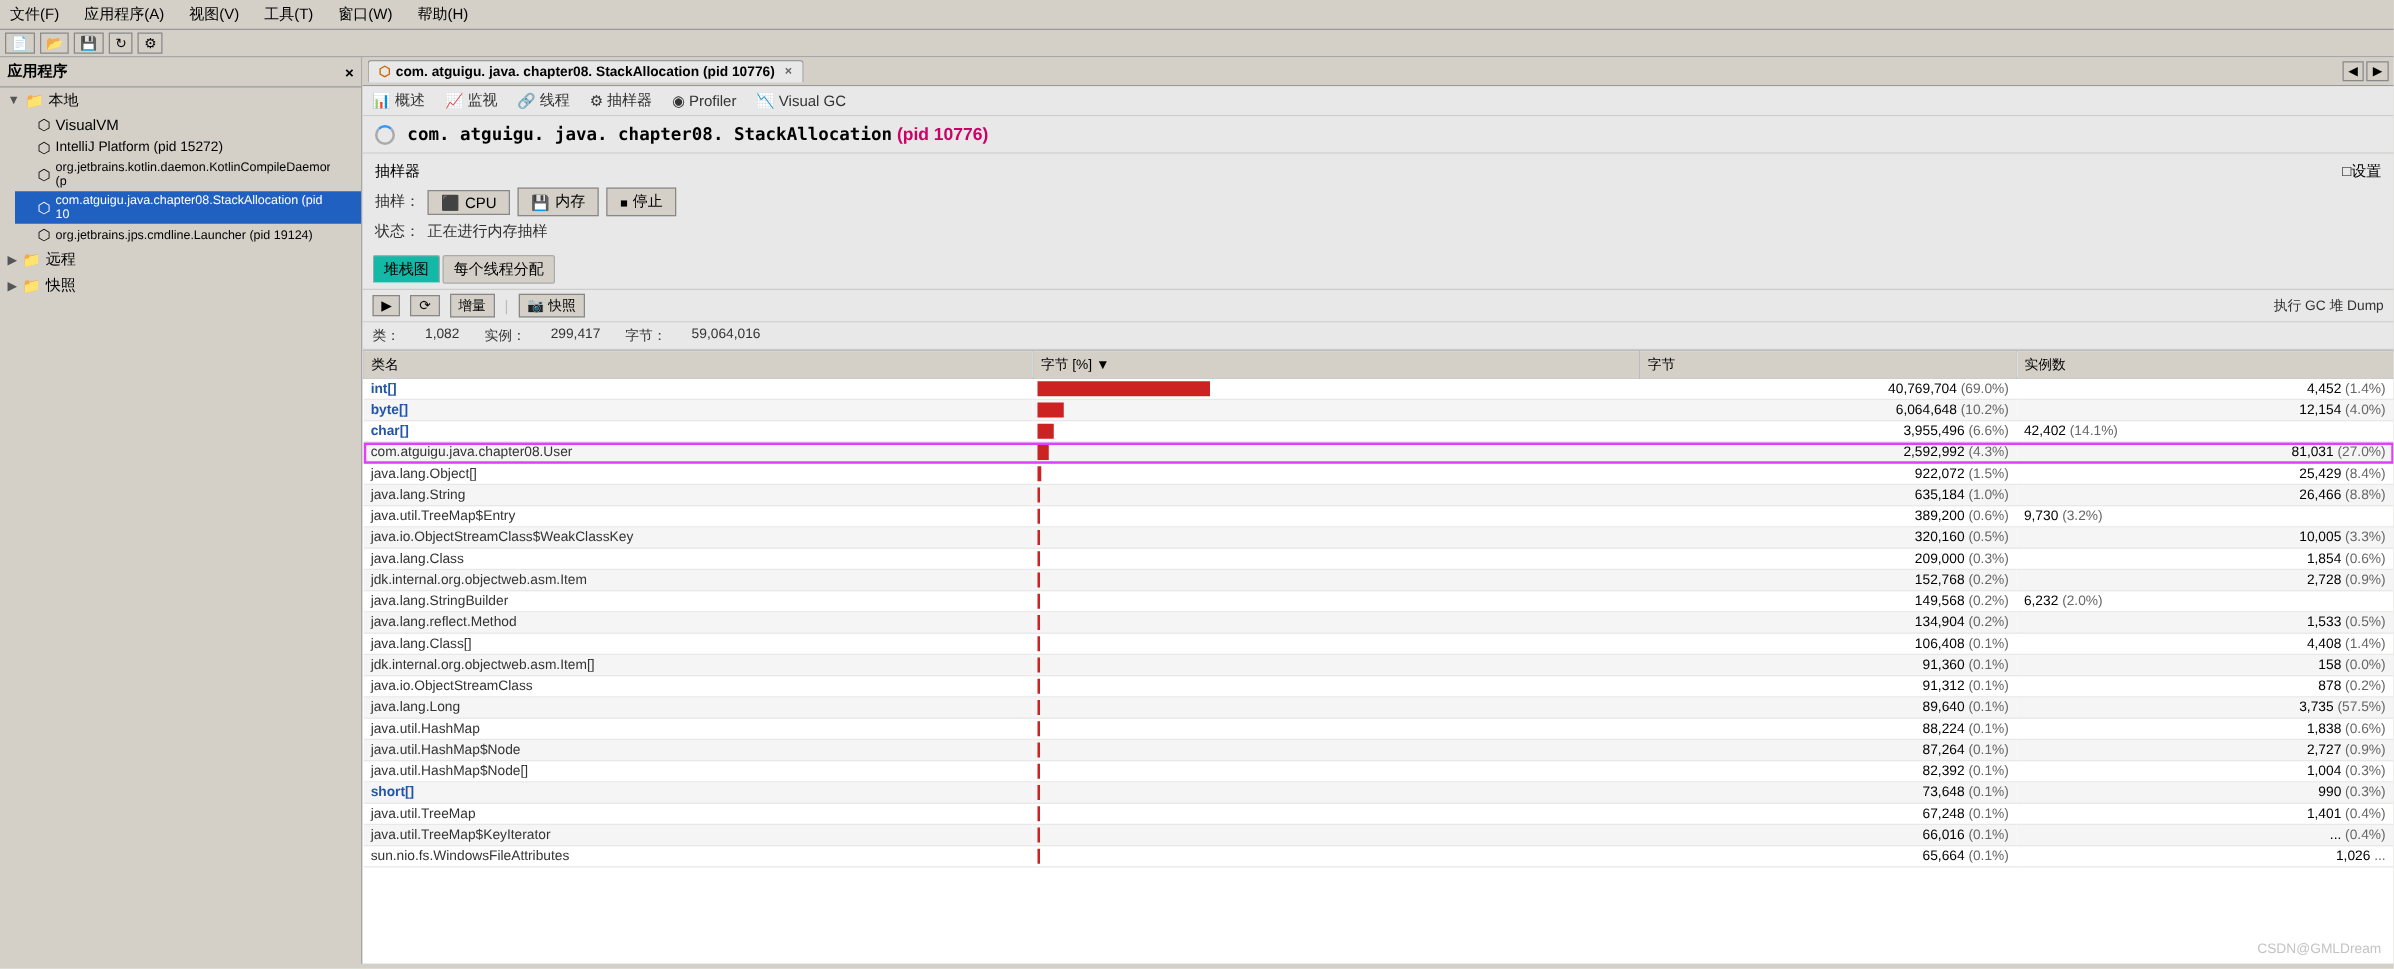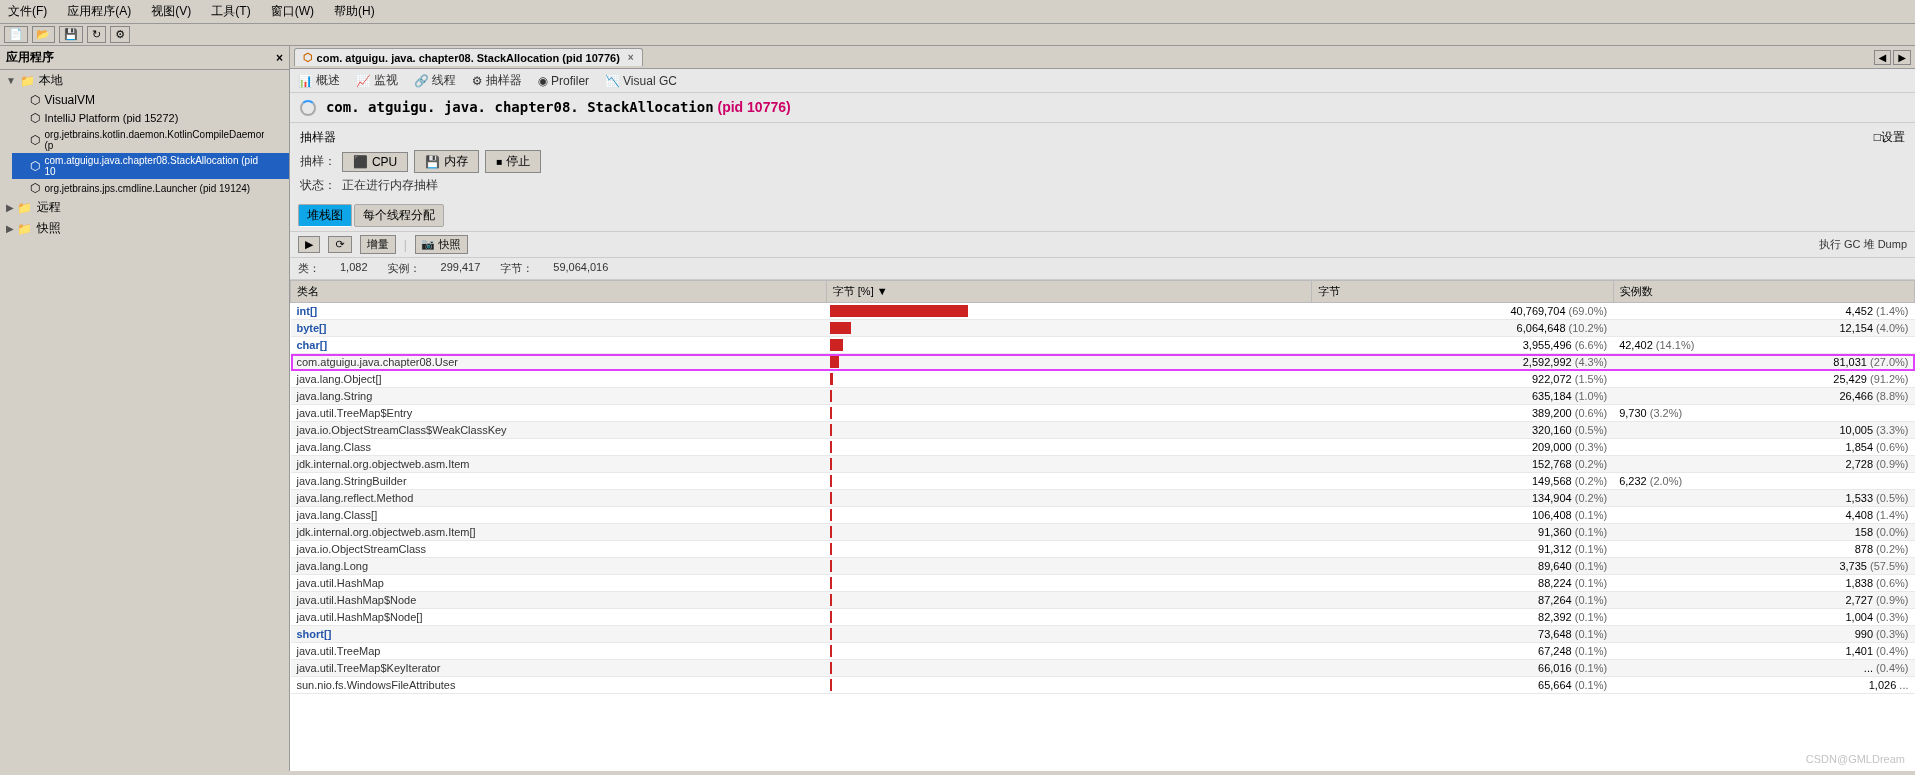--- a/index.html
+++ b/index.html
@@ -51,21 +51,21 @@
     .profiler-btn.cpu { }
     .profiler-btn.memory { }
     .profiler-btn.stop { }
     .status-row { display: flex; align-items: center; margin-top: 4px; }
     .status-label { color: #333; margin-right: 6px; }
     .status-value { color: #333; }
     
     
     .section-tabs { display: flex; gap: 2px; padding: 4px 8px; background: #e8e8e8; border-bottom: 1px solid #ccc; align-items: center; }
     .section-tab { padding: 2px 8px; font-size: 12px; cursor: pointer; border: 1px solid #aaa; background: #d4d0c8; border-radius: 2px; }
-    .section-tab.active { background: #0ea5e9; border-bottom: 1px solid #fff; }
+    .section-tab.active { background: #14b8a6; border-bottom: 1px solid #fff; }
     
     
     .action-bar { display: flex; align-items: center; padding: 3px 8px; background: #e8e8e8; border-bottom: 1px solid #ccc; gap: 8px; }
     .action-btn { border: 1px solid #888; background: #d4d0c8; padding: 1px 6px; font-size: 11px; cursor: pointer; display: flex; align-items: center; gap: 3px; }
     .right-actions { margin-left: auto; font-size: 11px; color: #333; }
     
     
     .stats-bar { padding: 3px 8px; background: #e8e8e8; border-bottom: 1px solid #ccc; font-size: 11px; color: #333; display: flex; gap: 20px; }
     
     
@@ -307,21 +307,21 @@
     <td style="text-align:right;">81,031 <span style="color:#666;">(27.0%)</span></td>
   </tr>
             <tr>
     <td style="color:#333;">java.lang.Object[]</td>
     <td style="padding:1px 4px;">
       <div style="display:flex; align-items:center; height:14px;">
         <div style="width:3px; height:12px; background:#cc2222; display:inline-block; min-width:2px;"></div>
       </div>
     </td>
     <td style="text-align:right;">922,072 <span style="color:#666;">(1.5%)</span></td>
-    <td style="text-align:right;">25,429 <span style="color:#666;">(91.2%)</span></td>
+    <td style="text-align:right;">25,429 <span style="color:#666;">(8.4%)</span></td>
   </tr>
             <tr>
     <td style="color:#333;">java.lang.String</td>
     <td style="padding:1px 4px;">
       <div style="display:flex; align-items:center; height:14px;">
         <div style="width:2px; height:12px; background:#cc2222; display:inline-block; min-width:2px;"></div>
       </div>
     </td>
     <td style="text-align:right;">635,184 <span style="color:#666;">(1.0%)</span></td>
     <td style="text-align:right;">26,466 <span style="color:#666;">(8.8%)</span></td>

